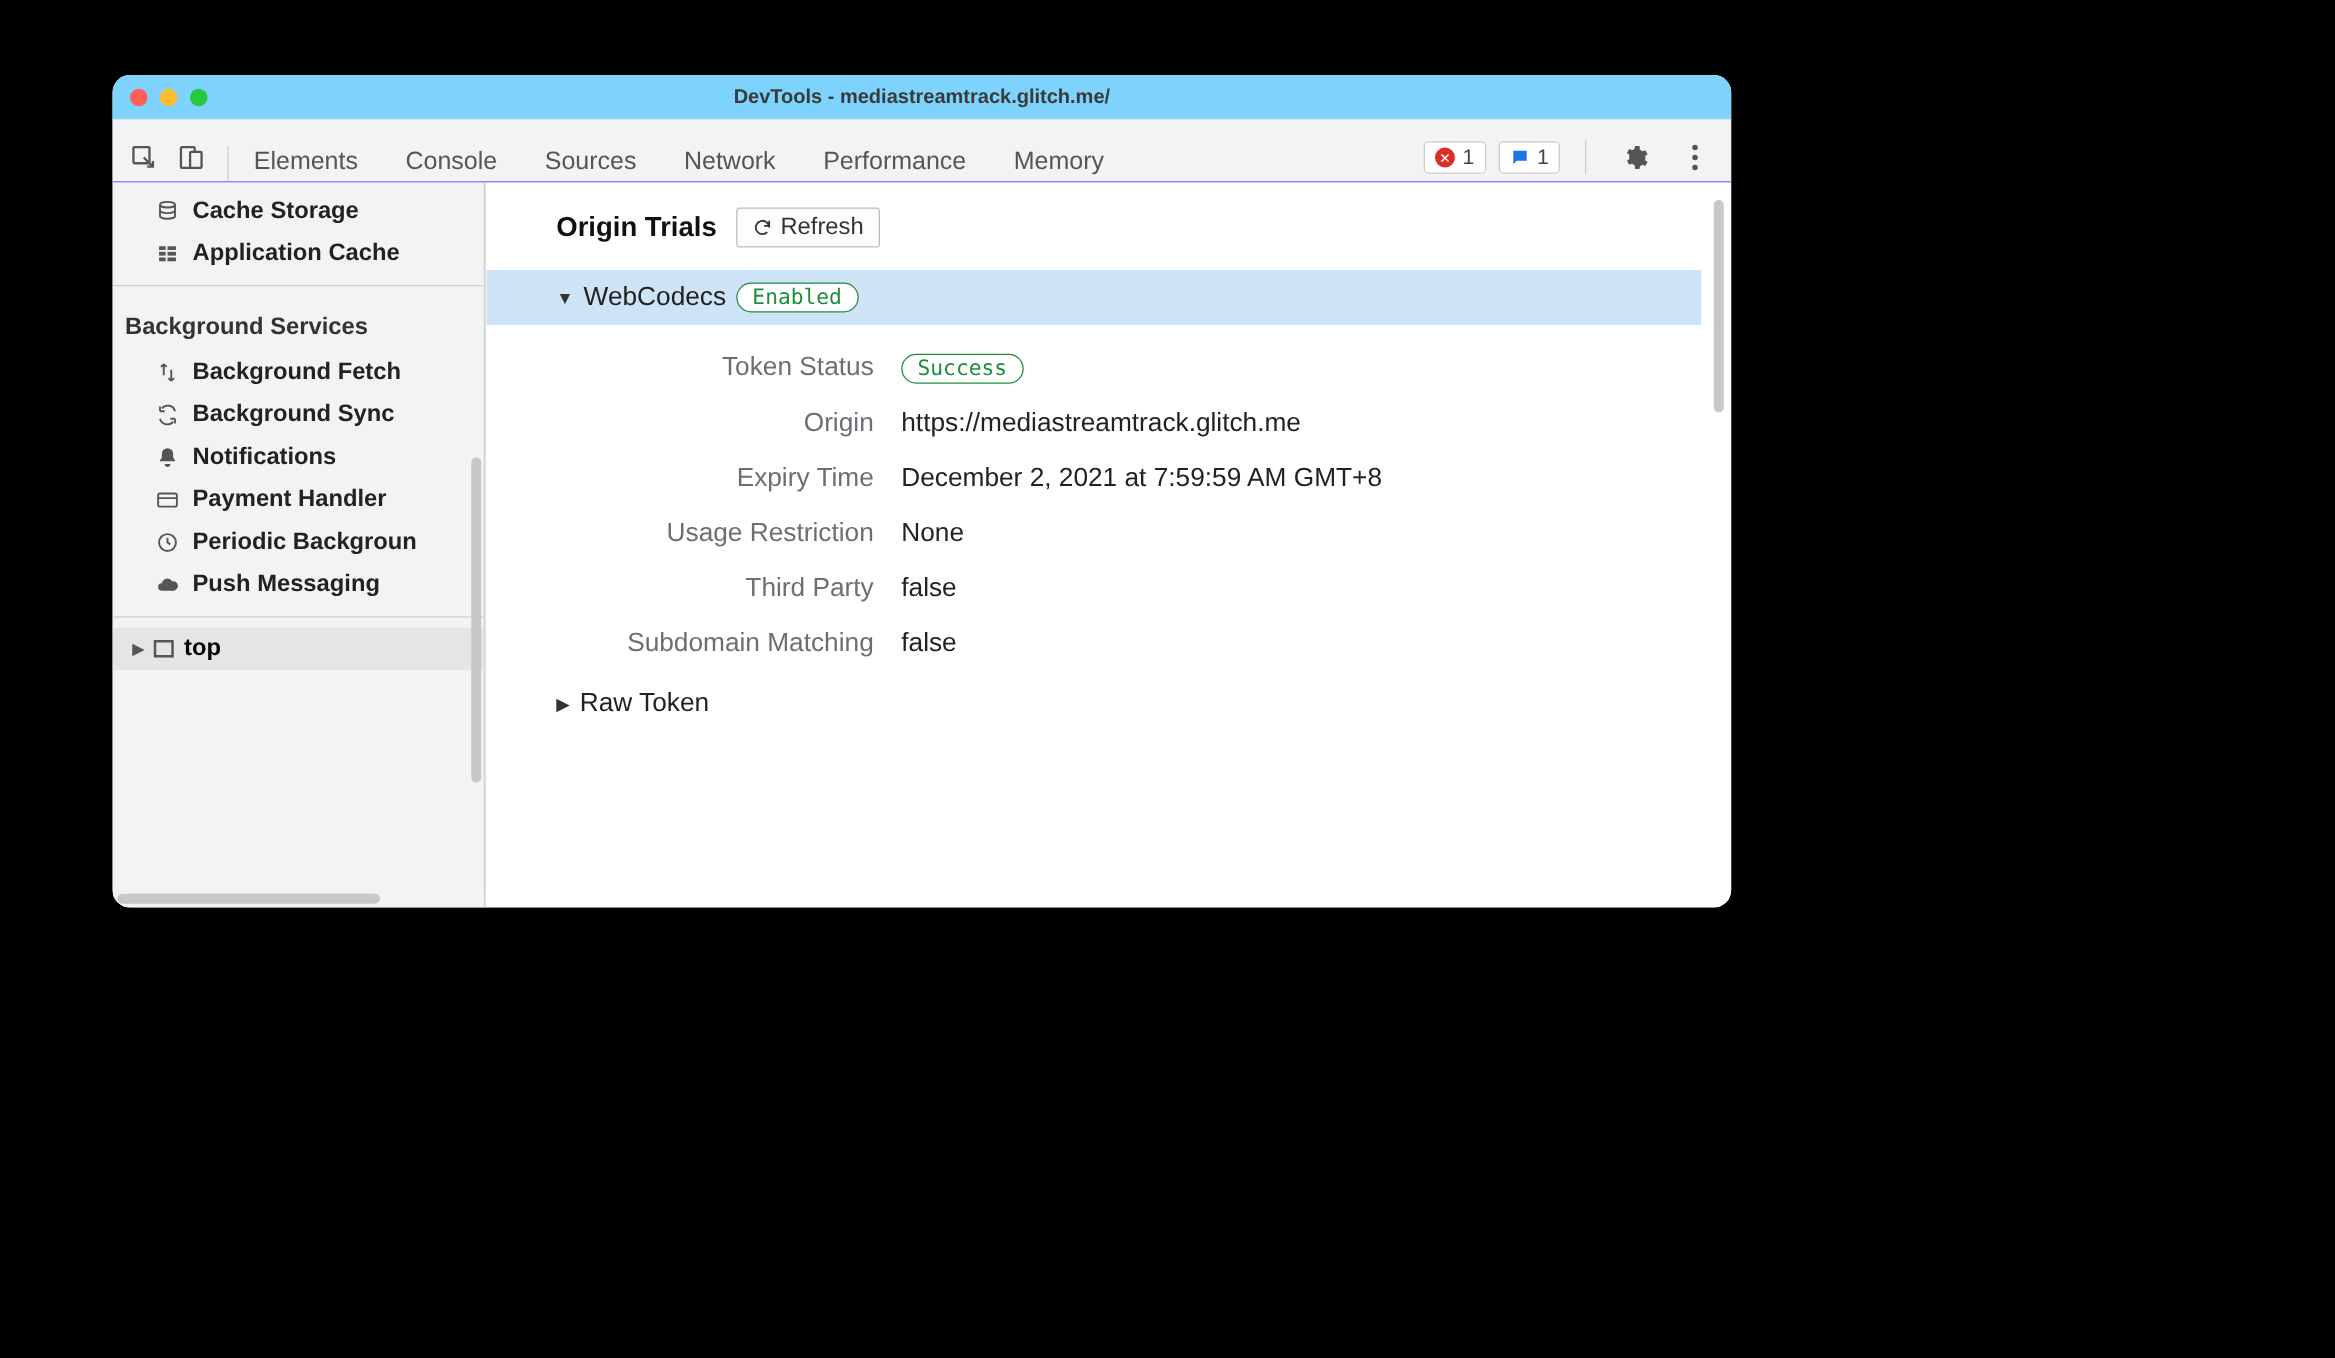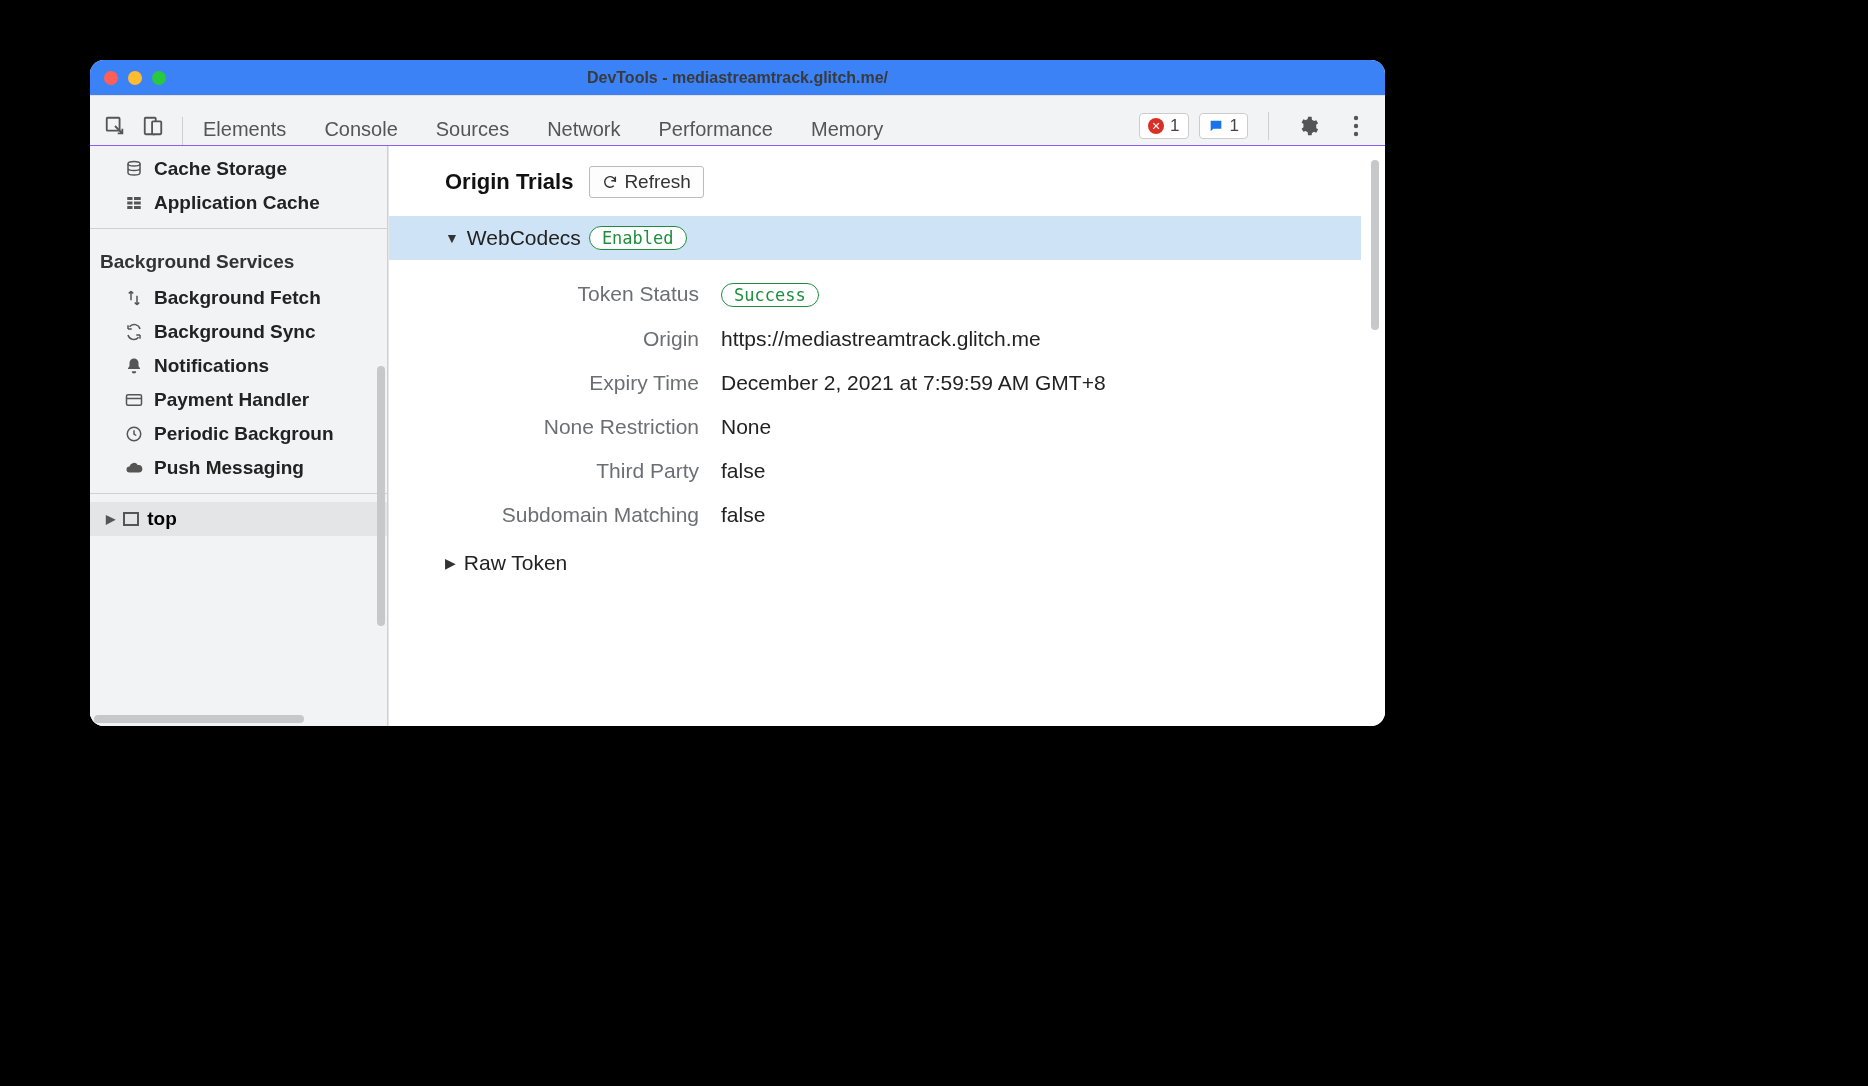--- a/index.html
+++ b/index.html
@@ -24,21 +24,21 @@
     background: #fff;
     border-radius: 14px;
     box-shadow: 0 20px 60px rgba(0,0,0,0.6);
     overflow: hidden;
     display: flex;
     flex-direction: column;
   }
   
   .titlebar {
     height: 36px;
-    background: #3b82f6;
+    background: #7dd3fc;
     display: flex;
     align-items: center;
     padding: 0 14px;
     position: relative;
     border-bottom: 1px solid #e8e0e0;
   }
   .traffic { display: flex; gap: 10px; }
   .dot { width: 14px; height: 14px; border-radius: 50%; }
   .dot.red { background:#ff5f57; }
   .dot.yellow { background:#febc2e; }
@@ -401,21 +401,21 @@
             </div>
             <div class="kv">
               <div class="k">Origin</div>
               <div class="v">https://mediastreamtrack.glitch.me</div>
             </div>
             <div class="kv">
               <div class="k">Expiry Time</div>
               <div class="v">December 2, 2021 at 7:59:59 AM GMT+8</div>
             </div>
             <div class="kv">
-              <div class="k">None Restriction</div>
+              <div class="k">Usage Restriction</div>
               <div class="v">None</div>
             </div>
             <div class="kv">
               <div class="k">Third Party</div>
               <div class="v">false</div>
             </div>
             <div class="kv">
               <div class="k">Subdomain Matching</div>
               <div class="v">false</div>
             </div>

